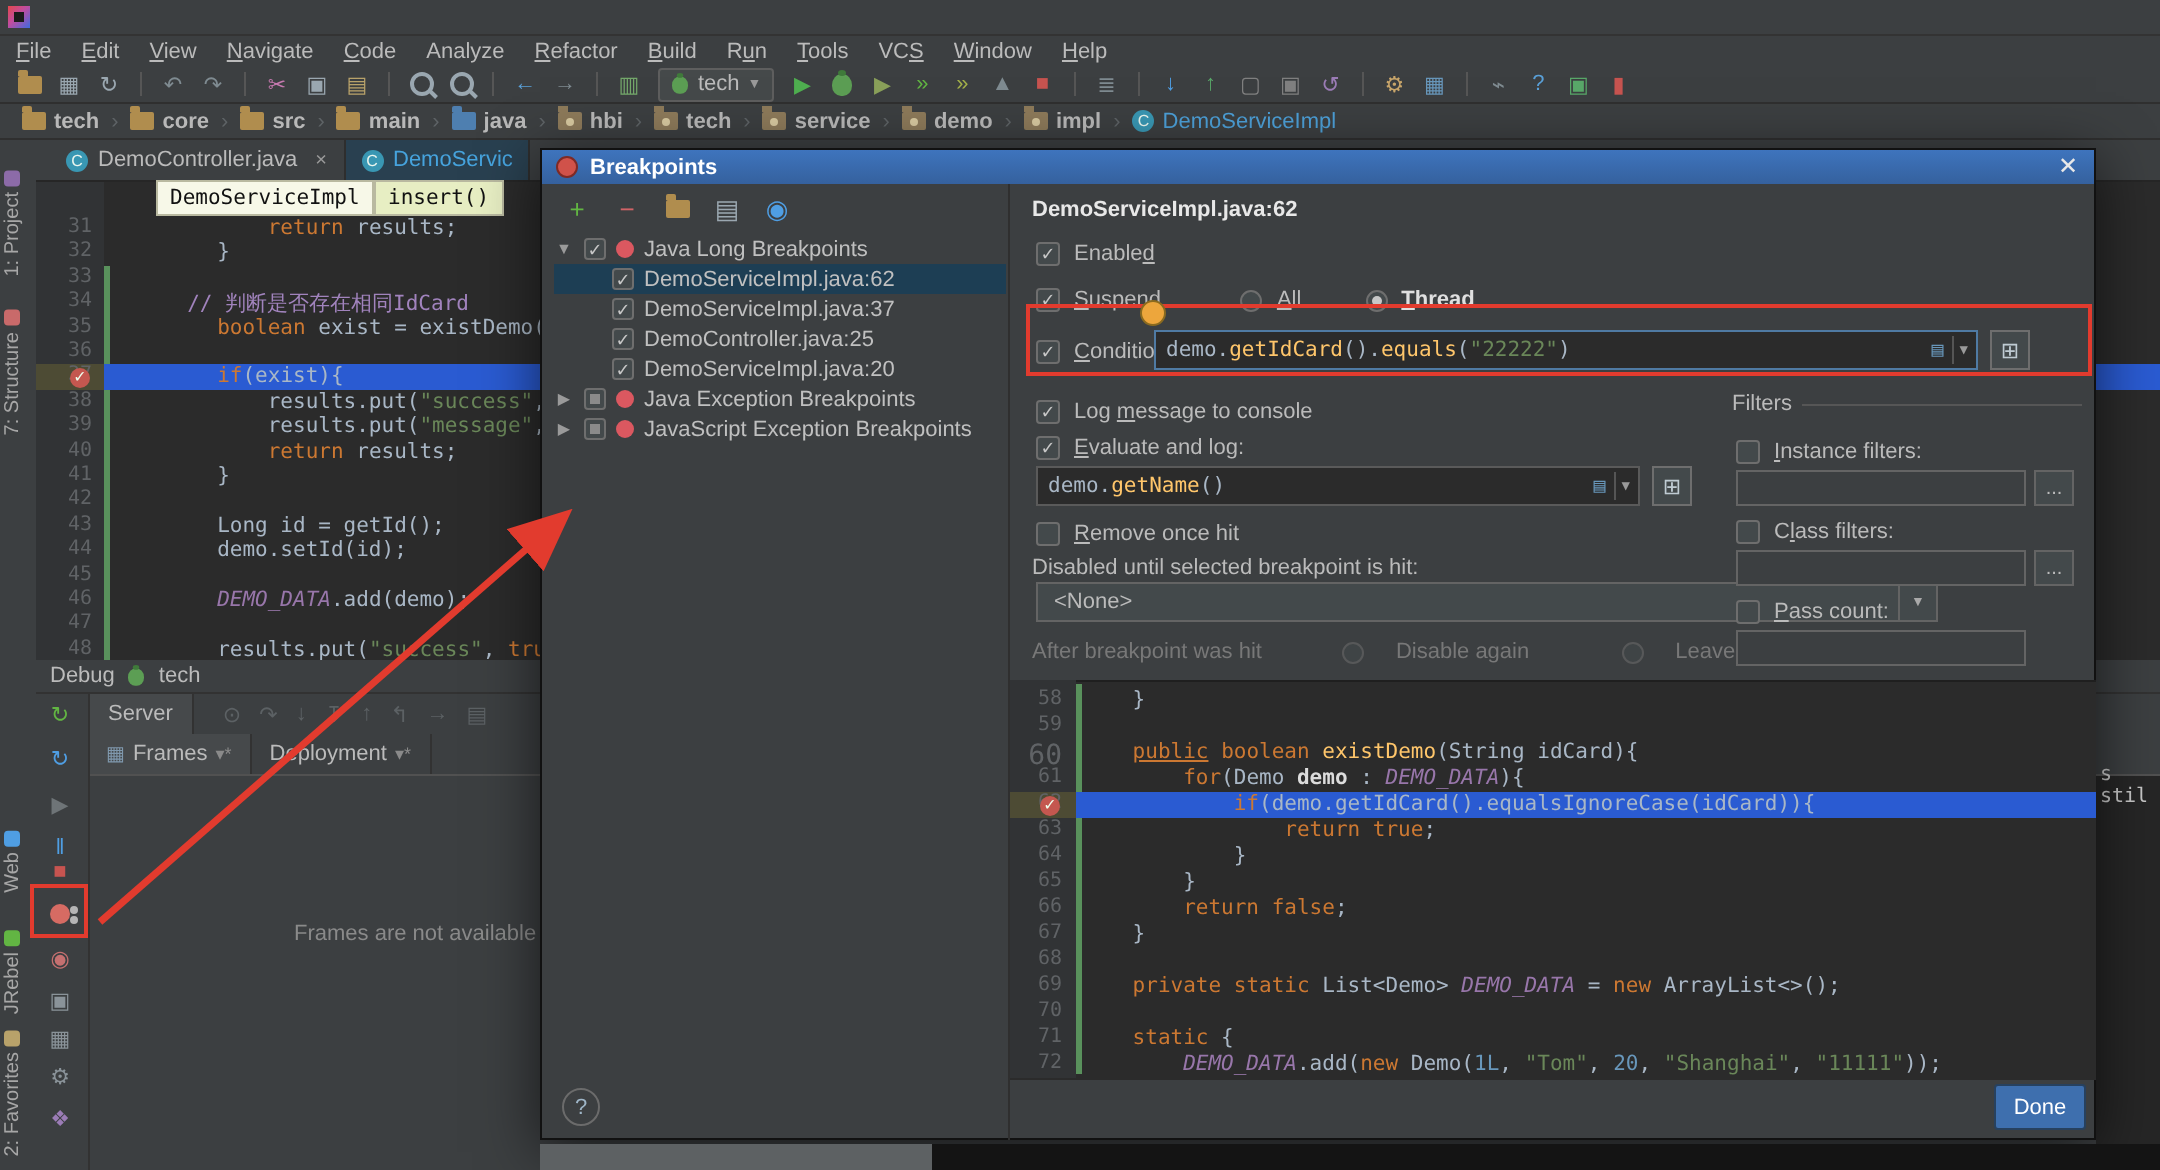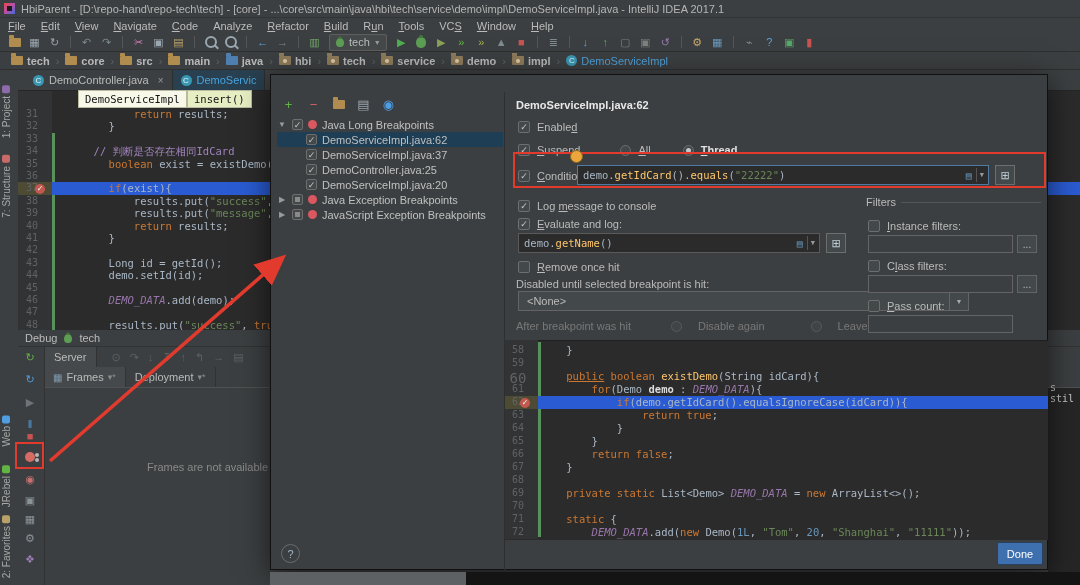--- a/index.html
+++ b/index.html
@@ -47,21 +47,21 @@
   .etab .x{color:#9a9a9a;font-size:10px;margin-left:4px;}
   .etab.active{background:#294050;}
   .etab.active .tl{color:#46a3dd;}
   .gutter{background:#313335;}
   .greenbar{background:#59915c;}
   .chip{position:absolute;top:90px;height:14px;padding:1px 6px;background:#f7f8e8;border:1px solid #b9b9a0;color:#111;font-family:"DejaVu Sans Mono",monospace;font-size:10.5px;z-index:5;display:flex;align-items:center;}
   .chip.green{background:#e7eec3;}
   .crow{position:absolute;left:0;width:100%;}
   .rowhl{position:absolute;top:0;bottom:0;background:#2a5bd2;}
   .gutol{position:absolute;top:0;bottom:0;left:0;background:#4d4b34;}
-  .cnum{position:absolute;top:0;text-align:center;color:#606366;font-family:"DejaVu Sans Mono",monospace;}
+  .cnum{position:absolute;top:0;text-align:right;color:#606366;font-family:"DejaVu Sans Mono",monospace;}
   .ccode{position:absolute;top:0;font-family:"DejaVu Sans Mono",monospace;white-space:pre;}
   .bpdot{position:absolute;width:10px;height:10px;border-radius:50%;background:#c4574f;display:flex;align-items:center;justify-content:center;color:#efe;font-size:8px;}
   .sg-kw{color:#cc7832;}  .sg-kwu{color:#cc7832;text-decoration:underline;}
   .sg-str{color:#6a8759;} .sg-num{color:#6897bb;}
   .sg-fn{color:#ffc66b;}  .sg-field{color:#9876aa;font-style:italic;}
   .sg-cmt{color:#a183bd;} .sg-plain{color:#a9b7c6;} .sg-white{color:#dcdcdc;font-weight:bold;}
   
   .debug-bg{left:18px;top:330px;width:1062px;height:255px;background:#3c3f41;border-top:1px solid #262626;}
   .dbg-row1{left:18px;top:330px;width:1062px;height:17px;display:flex;align-items:center;gap:6px;padding-left:7px;box-sizing:border-box;background:#3c3f41;border-bottom:1px solid #323232;}
   .dbg-row2{left:44px;top:347px;width:1036px;height:20px;display:flex;align-items:center;background:#3c3f41;border-bottom:1px solid #323232;}
@@ -118,21 +118,20 @@
   svg.arrow{position:absolute;left:0;top:0;width:1080px;height:585px;z-index:22;pointer-events:none;}
   .frag{font-family:"DejaVu Sans Mono",monospace;font-size:10px;color:#c8c8c8;z-index:2;}
 </style>
 </head>
 <body>
 
 <div id="app">
 
   <div class="abs titlebar">
     <span class="logo"></span>
-    <span class="ttl">HbiParent - [D:\repo-hand\repo-tech\tech] - [core] - ...\core\src\main\java\hbi\tech\service\demo\impl\DemoServiceImpl.java - IntelliJ IDEA 2017.1</span>
   </div>
 
   <div class="abs menubar">
       <span><u>F</u>ile</span>
       <span><u>E</u>dit</span>
       <span><u>V</u>iew</span>
       <span><u>N</u>avigate</span>
       <span><u>C</u>ode</span>
       <span>Analyze</span>
       <span><u>R</u>efactor</span>
@@ -411,20 +410,25 @@
       <span class="tbi ic" style="color: rgb(138, 147, 153); top: 164px;">▦</span>
       <span class="tbi ic" style="color: rgb(138, 147, 153); top: 183px;">⚙</span>
       <span class="tbi ic" style="color: rgb(155, 124, 182); top: 204px;">❖</span>
     </div>
   <div class="abs" style="left:147px;top:461px;color:#8a8a8a;">Frames are not available</div>
   <div class="abs frag" style="left:1050px;top:382px;">s stil</div>
   <div class="abs" style="left:270px;top:572px;width:196px;height:13px;background:#5d6163;z-index:11;"></div>
   <div class="abs" style="left:466px;top:572px;width:614px;height:13px;background:#141414;z-index:11;"></div>
 
   <div class="abs dlg">
+    <div class="dlg-title">
+      <span class="dico"></span>
+      <span>Breakpoints</span>
+      <span class="close">✕</span>
+    </div>
 
     <div class="ttool" id="dlg-tool">
         <span class="tbi ti" style="color: rgb(98, 181, 67); font-size: 13px;">+</span>
         <span class="tbi ti" style="color: rgb(208, 99, 103); font-size: 13px;">−</span>
         <span class="tbi ti" style="font-size: 13px;">
           <span class="i-folder"></span>
         </span>
         <span class="tbi ti" style="color: rgb(154, 167, 176); font-size: 13px;">▤</span>
         <span class="tbi ti" style="color: rgb(79, 158, 227); font-size: 13px;">◉</span>
       </div>

